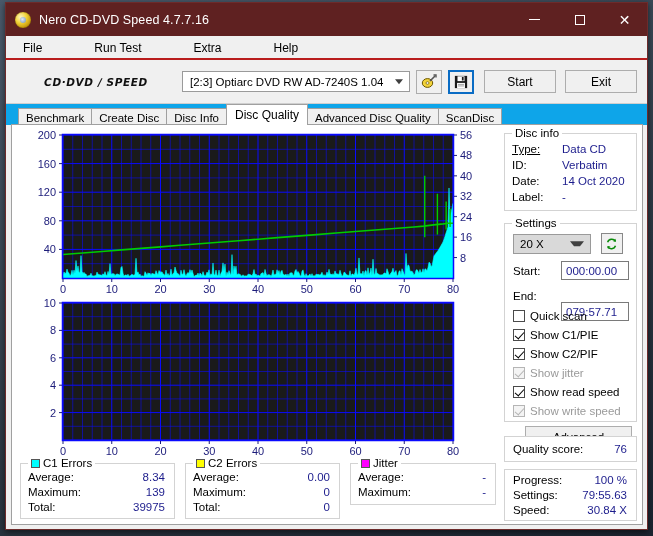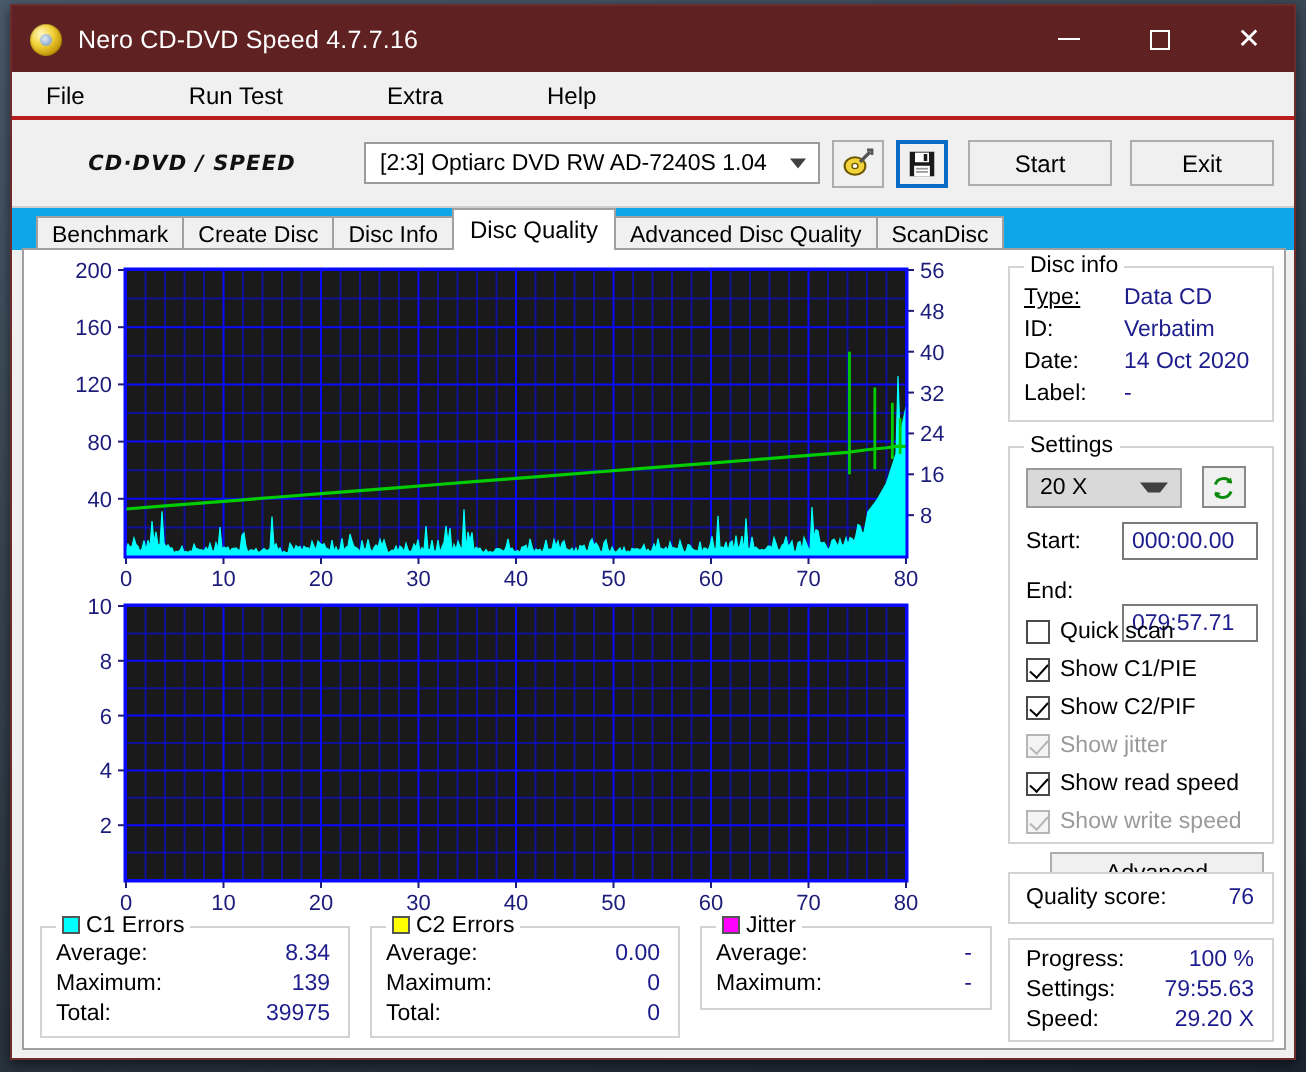--- a/index.html
+++ b/index.html
@@ -634,21 +634,21 @@
       <div class="row" style="left:8px; top:6px;">Quality score:</div>
       <div class="val right" style="right:9px; top:6px; left:auto;">76</div>
     </div>
 
     <div class="gbox" style="left:492px; top:344px; width:133px; height:52px;">
       <div class="row" style="left:8px; top:4px;">Progress:</div>
       <div class="val right" style="right:9px; top:4px;">100 %</div>
       <div class="row" style="left:8px; top:19px;">Settings:</div>
       <div class="val right" style="right:9px; top:19px;">79:55.63</div>
       <div class="row" style="left:8px; top:34px;">Speed:</div>
-      <div class="val right" style="right:9px; top:34px;">29.20 X</div>
+      <div class="val right" style="right:9px; top:34px;">30.84 X</div>
     </div>
 
     <div class="gbox" style="left:8px; top:338px; width:155px; height:56px;">
       <div class="gtitle">
         <span class="sw" id="sw0" style="background: rgb(0, 255, 255);"></span><span>C1 Errors</span>
       </div>
       <div class="row" style="left:7px; top:7px;">Average:</div>
       <div class="val right" style="right:9px; top:7px;">8.34</div>
       <div class="row" style="left:7px; top:22px;">Maximum:</div>
       <div class="val right" style="right:9px; top:22px;">139</div>

